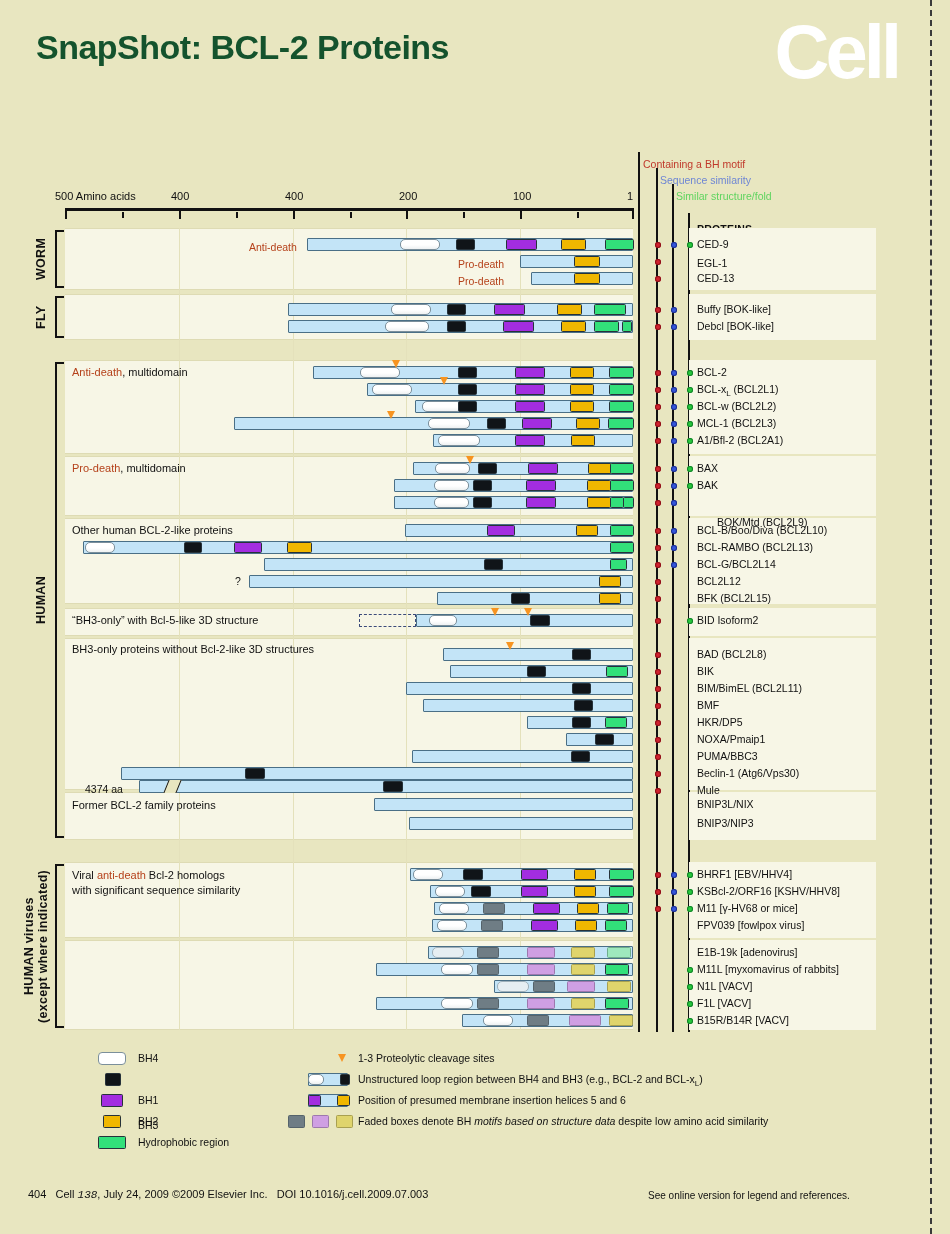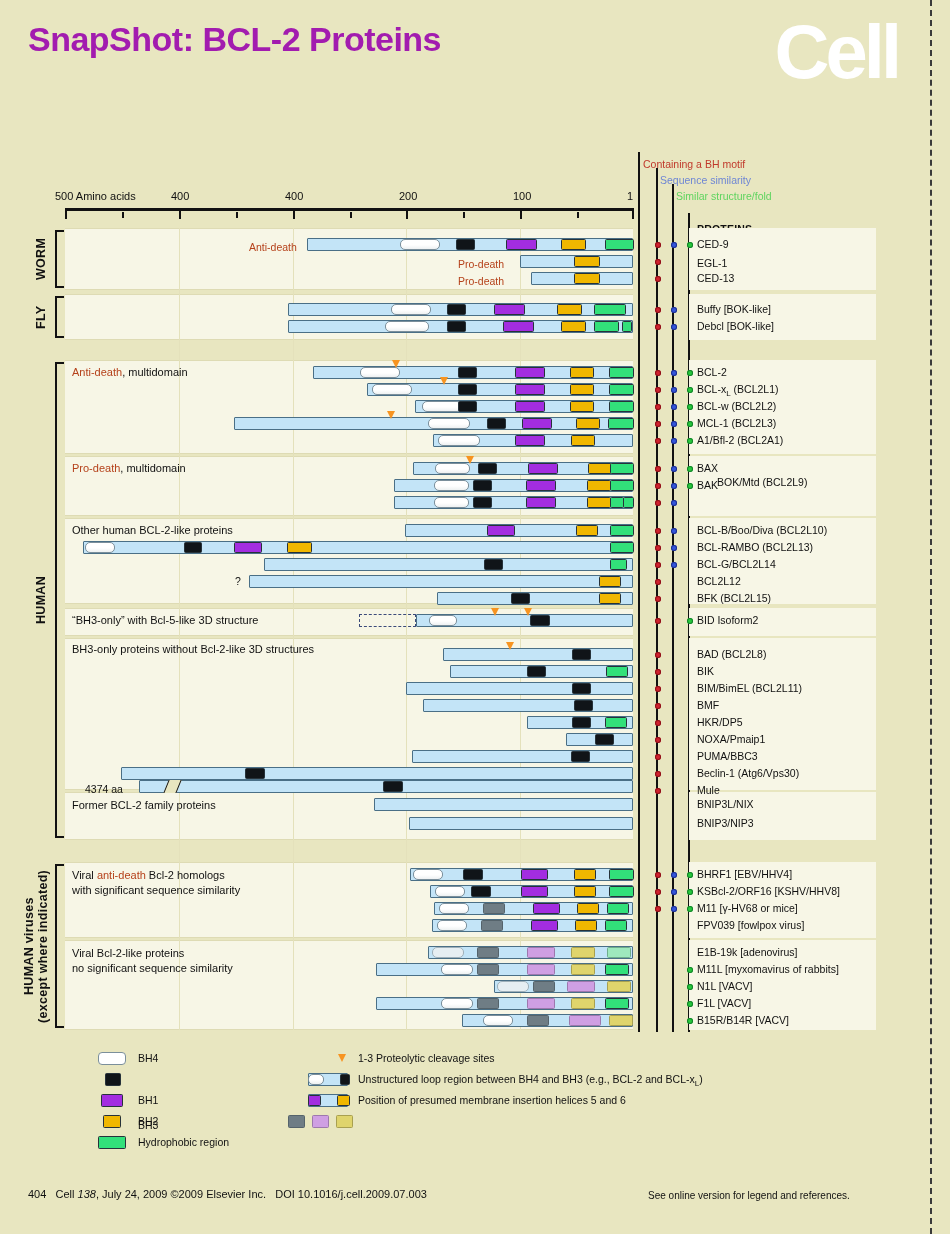--- a/index.html
+++ b/index.html
@@ -12,22 +12,22 @@
     overflow:hidden;
   }
   
   #trim-line {
     position:absolute; top:0; right:18px; width:0; height:1234px;
     border-left:2px dashed #3a3a3a;
   }
   
   #header { position:absolute; left:28px; top:22px; width:880px; }
   #title {
-    font-size:34px; font-weight:bold; color:#a21caf;
-    letter-spacing:-0.5px; margin:0; line-height:1.05;
+    font-size:34px; font-weight:bold; color:#14532d;
+    letter-spacing:-0.5px; margin:8px; line-height:1.05;
   }
   #authors { font-size:13.5px; color:#1a1a1a; margin-top:9px; line-height:1.32; }
   #cell-logo {
     position:absolute; right:52px; top:14px;
     font-size:76px; font-weight:bold; color:#ffffff;
     letter-spacing:-4px; line-height:1; font-family:"Liberation Sans", sans-serif;
   }
 
   
   .keyline { position:absolute; font-size:10.5px; white-space:nowrap; }
@@ -140,21 +140,21 @@
     position:absolute; width:0; height:0;
     border-left:4.5px solid transparent; border-right:4.5px solid transparent;
     border-top:8px solid #f79420;
   }
   .lg-combo { position:absolute; height:13px; border:1.2px solid #4a6f86; background:#c3e4f7; border-radius:1px; }
 
   
   #footer-left {
     position:absolute; left:28px; top:1188px; font-size:11px; color:#111; white-space:nowrap;
   }
-  #footer-left i { font-style:italic; }
+  #footer-left i { font-style:italic;font-family:Liberation Mono, monospace; }
   #footer-right {
     position:absolute; left:648px; top:1190px; font-size:10px; color:#111; white-space:nowrap;
   }
 </style>
 </head>
 <body>
 
 <div id="trim-line"></div>
 
 <div id="header">
@@ -245,24 +245,20 @@
     <span class="red">Pro-death</span><span>, multidomain</span>
   </div>
   <div class="group-label" style="left:72px; top:524px;">Other human BCL-2-like proteins</div>
   <div class="group-label" style="left:72px; top:614px;">“BH3-only” with Bcl-5-like 3D structure</div>
   <div class="group-label" style="left:72px; top:643px;">BH3-only proteins without Bcl-2-like 3D structures</div>
   <div class="group-label" style="left:72px; top:799px;">Former BCL-2 family proteins</div>
   <div class="group-label" style="left:72px; top:868px; line-height:1.4;">
     <span>Viral </span><span class="red">anti-death</span><span> Bcl-2 homologs</span><br>
     <span>with significant sequence similarity</span>
   </div>
-  <div class="group-label" style="left:72px; top:946px; line-height:1.4;">
-    <span>Viral Bcl-2-like proteins</span><br>
-    <span>no significant sequence similarity</span>
-  </div>
 
   <div class="bar-note red" style="left:249px; top:241px;">Anti-death</div>
   <div class="bar" style="left:307px; top:238px; width:326px;">
     <div class="seg bh4" style="left:92px;  width:40px;"></div>
     <div class="seg bh3" style="left:148px; width:19px;"></div>
     <div class="seg bh1" style="left:198px; width:31px;"></div>
     <div class="seg bh2" style="left:253px; width:25px;"></div>
     <div class="seg hyd" style="left:297px; width:29px;"></div>
   </div>
 
@@ -590,21 +586,21 @@
   <div class="pname" style="top:273px;">CED-13</div>
   <div class="pname" style="top:304px;">Buffy [BOK-like]</div>
   <div class="pname" style="top:321px;">Debcl [BOK-like]</div>
   <div class="pname" style="top:367px;">BCL-2</div>
   <div class="pname" style="top:384px;"><span>BCL-x</span><sub>L</sub><span> (BCL2L1)</span></div>
   <div class="pname" style="top:401px;">BCL-w (BCL2L2)</div>
   <div class="pname" style="top:418px;">MCL-1 (BCL2L3)</div>
   <div class="pname" style="top:435px;">A1/Bfl-2 (BCL2A1)</div>
   <div class="pname" style="top:463px;">BAX</div>
   <div class="pname" style="top:480px;">BAK</div>
-  <div class="pname" style="top:477px;padding-left:20px;">BOK/Mtd (BCL2L9)</div>
+  <div class="pname" style="top:517px;padding-left:20px;">BOK/Mtd (BCL2L9)</div>
   <div class="pname" style="top:525px;">BCL-B/Boo/Diva (BCL2L10)</div>
   <div class="pname" style="top:542px;">BCL-RAMBO (BCL2L13)</div>
   <div class="pname" style="top:559px;">BCL-G/BCL2L14</div>
   <div class="pname" style="top:576px;">BCL2L12</div>
   <div class="pname" style="top:593px;">BFK (BCL2L15)</div>
   <div class="pname" style="top:615px;">BID Isoform2</div>
   <div class="pname" style="top:649px;">BAD (BCL2L8)</div>
   <div class="pname" style="top:666px;">BIK</div>
   <div class="pname" style="top:683px;">BIM/BimEL (BCL2L11)</div>
   <div class="pname" style="top:700px;">BMF</div>
@@ -649,18 +645,19 @@
 
   <div class="lg-combo" style="left:308px; top:51px; width:40px;">
     <div class="seg bh1" style="position:absolute; top:0; left:-1px; height:100%; width:13px;"></div>
     <div class="seg bh2" style="position:absolute; top:0; left:28px; height:100%; width:13px;"></div>
   </div>
   <div class="lg-txt" style="left:358px; top:51px;">Position of presumed membrane insertion helices 5 and 6</div>
 
   <div class="lg-sw" style="left:288px; top:72px; width:17px; background:#6f7d85; border-color:#55636b;"></div>
   <div class="lg-sw" style="left:312px; top:72px; width:17px; background:#cf9fe3; border-color:#9d78ad;"></div>
   <div class="lg-sw" style="left:336px; top:72px; width:17px; background:#dfd46c; border-color:#a8a050;"></div>
+  <div class="lg-txt" style="left:358px; top:72px;"><span>Faded boxes denote BH </span><i>motifs based on structure data</i><span> despite low amino acid similarity</span></div>
 </div>
 
 <div id="footer-left">
   <span>404</span>&nbsp;&nbsp;&nbsp;<span>Cell </span><i>138</i><span>, July 24, 2009 ©2009 Elsevier Inc.</span>&nbsp;&nbsp;&nbsp;<span>DOI 10.1016/j.cell.2009.07.003</span>
 </div>
 <div id="footer-right">See online version for legend and references.</div>
 
 </body></html>

